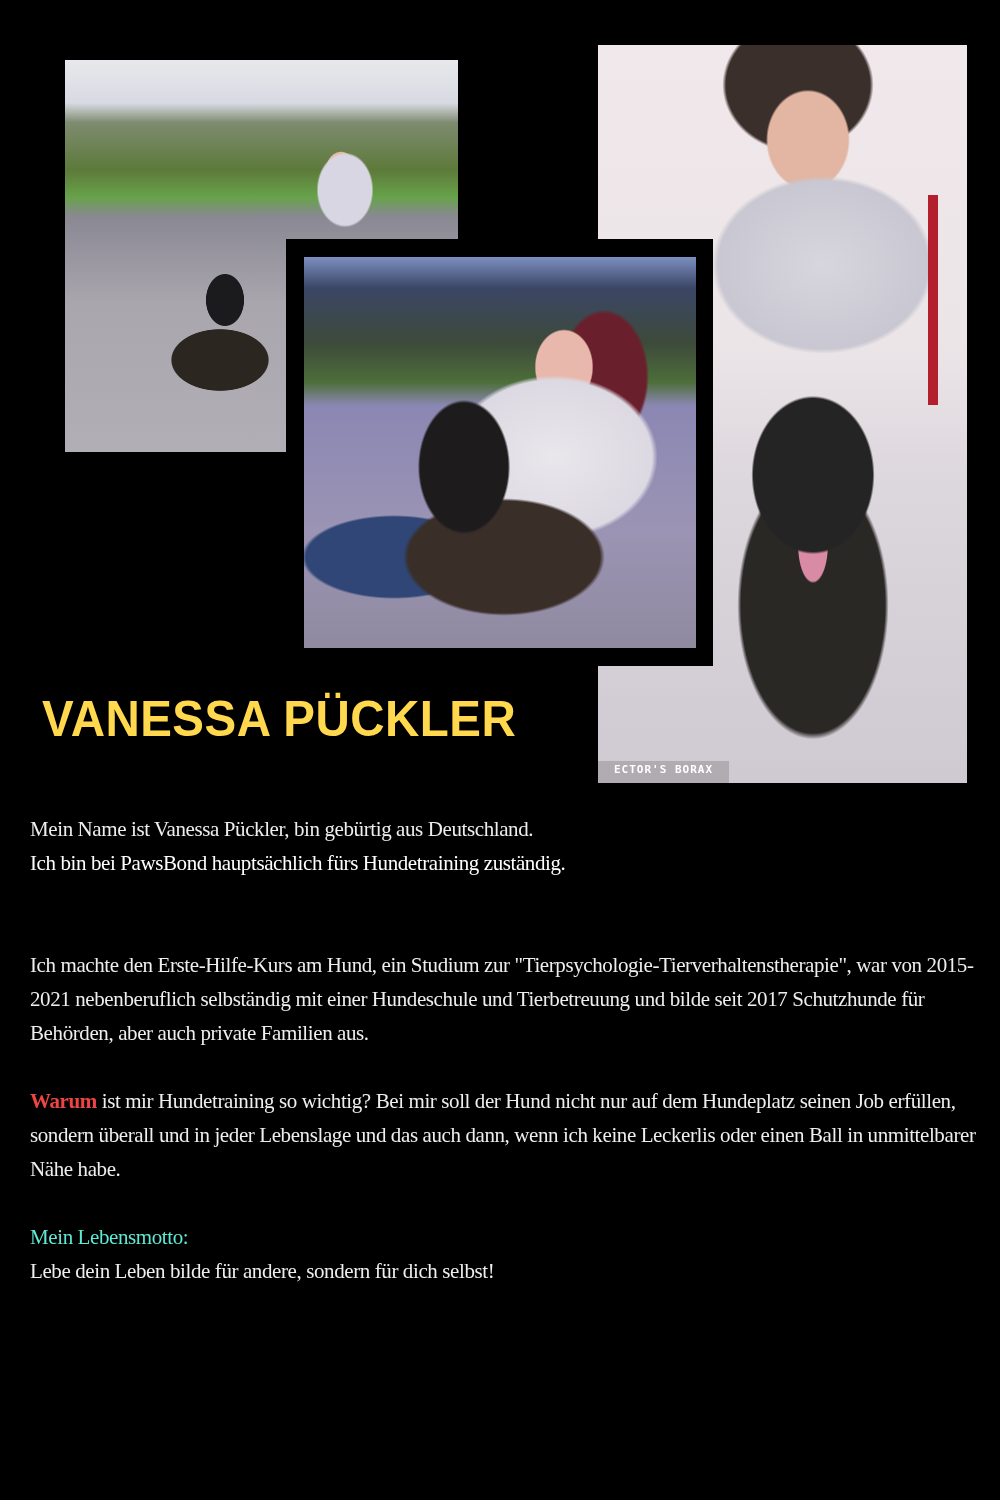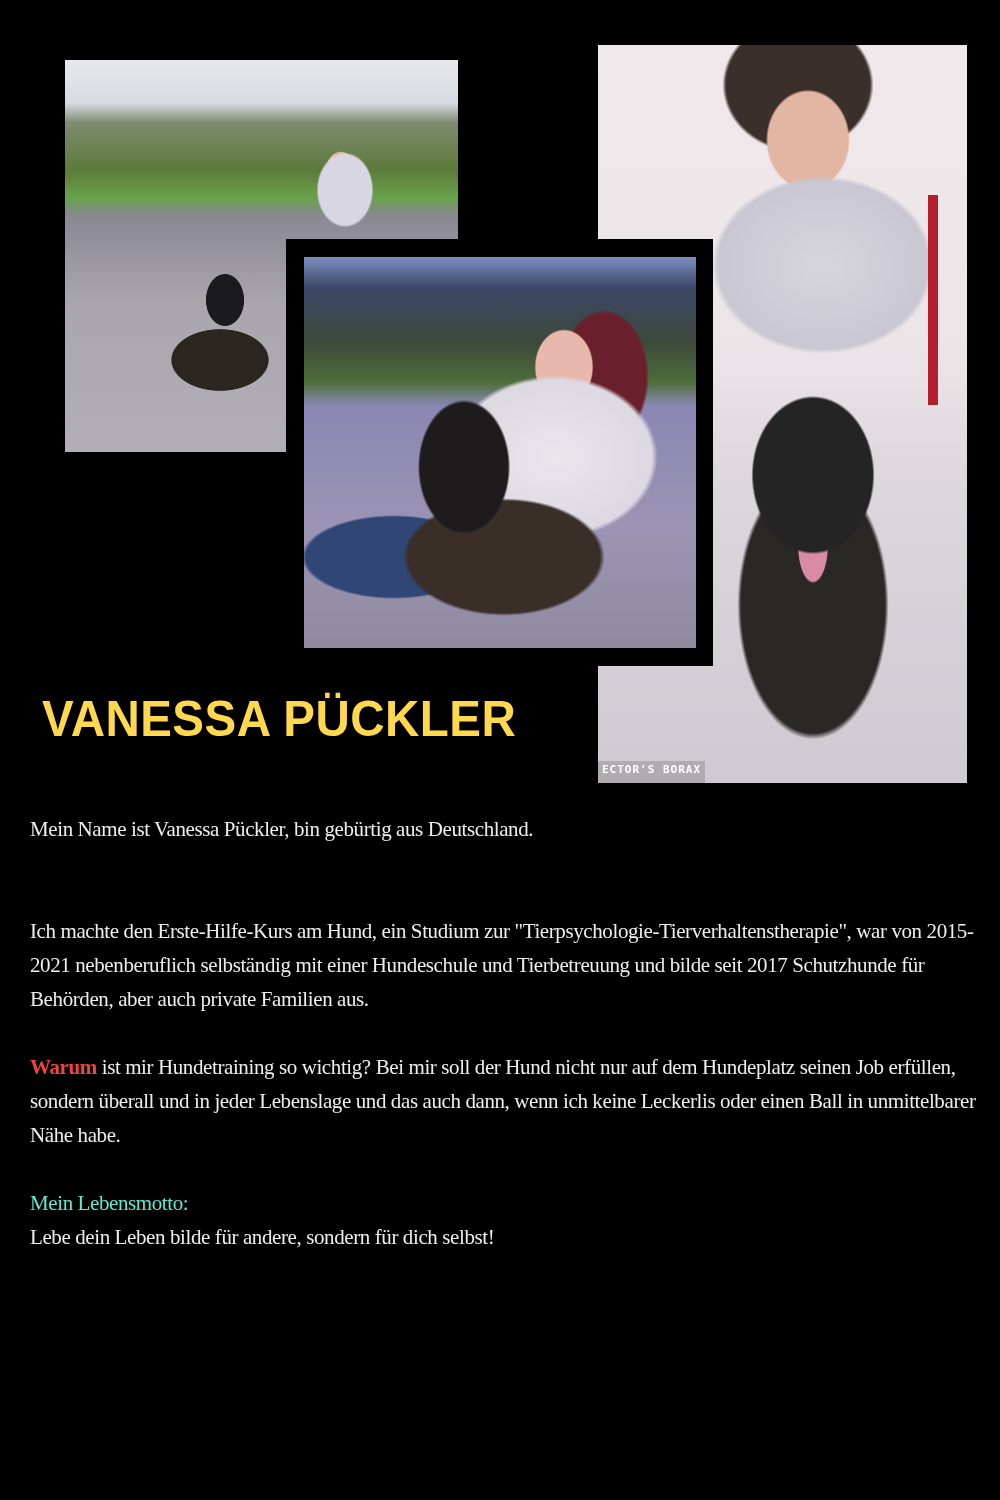--- a/index.html
+++ b/index.html
@@ -35,21 +35,21 @@
         radial-gradient(ellipse 50px 60px at 210px 95px, #e2b6a2 0%, #e2b6a2 80%, transparent 84%),
         radial-gradient(ellipse 90px 80px at 200px 40px, #3b2f2c 0%, #3b2f2c 80%, transparent 84%),
         linear-gradient(180deg, #f0e8ea 0%, #ece5e8 40%, #dcd6dd 60%, #cfc9d1 100%);
     }
     #photo-right .leash {
       position: absolute; left: 330px; top: 150px; width: 10px; height: 210px;
       background: #b31f2c;
     }
     #photo-right .watermark {
       position: absolute; left: 0; top: 716px;
-      height: 28px; padding: 0 4px;
+      height: 28px; padding: 0 16px;
       font-family: "DejaVu Sans Mono", monospace;
       font-size: 11px; font-weight: bold; letter-spacing: 1px;
       color: #ffffff; background: rgba(0,0,0,0.15);
       line-height: 18px;
     }
 
     
     #photo-center-frame {
       position: absolute; left: 286px; top: 239px; width: 427px; height: 427px;
       background: #000000;
@@ -106,20 +106,21 @@
 </div>
 
 <div id="photo-center-frame">
   <div class="photo" id="photo-center" title="Woman lying on the road hugging her dog"></div>
 </div>
 
 <h1 id="name-heading">VANESSA PÜCKLER</h1>
 
 <div id="bio">
   <p>Mein Name ist Vanessa Pückler, bin gebürtig aus Deutschland.</p>
+  <p class="strong">Ich bin bei PawsBond hauptsächlich fürs Hundetraining zuständig.</p>
   <div class="gap"></div>
   <div class="gap"></div>
   <p>Ich machte den Erste-Hilfe-Kurs am Hund, ein Studium zur "Tierpsychologie-Tierverhaltenstherapie", war von 2015-2021 nebenberuflich selbständig mit einer Hundeschule und Tierbetreuung und bilde seit 2017 Schutzhunde für Behörden, aber auch private Familien aus.</p>
   <div class="gap"></div>
   <p><span class="bold-word">Warum</span><span> ist mir Hundetraining so wichtig? Bei mir soll der Hund nicht nur auf dem Hundeplatz seinen Job erfüllen, sondern überall und in jeder Lebenslage und das auch dann, wenn ich keine Leckerlis oder einen Ball in unmittelbarer Nähe habe.</span></p>
   <div class="gap"></div>
   <p class="accent">Mein Lebensmotto:</p>
   <p>Lebe dein Leben bilde für andere, sondern für dich selbst!</p>
 </div>
 

